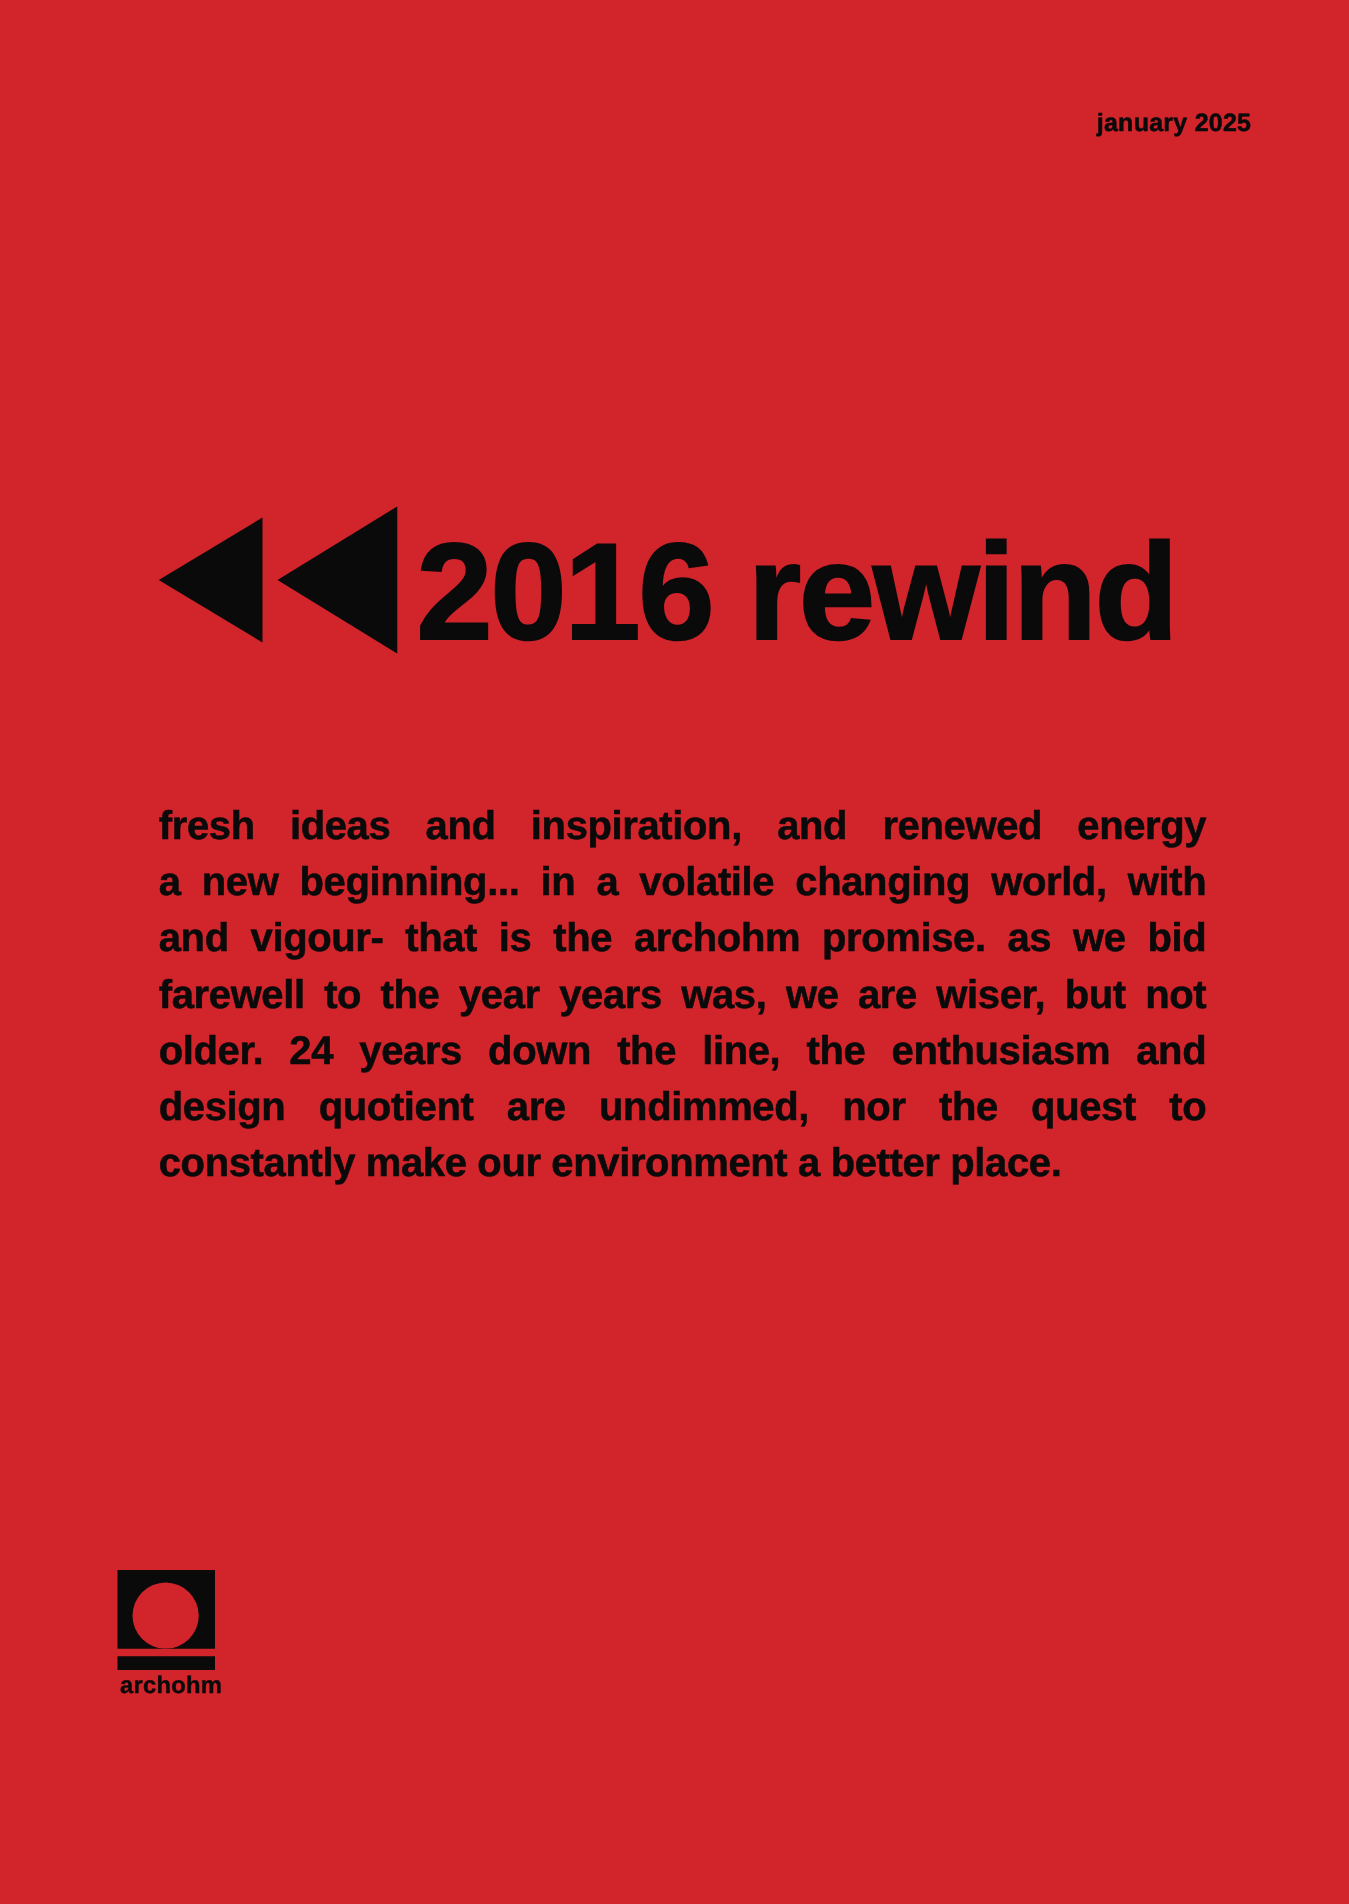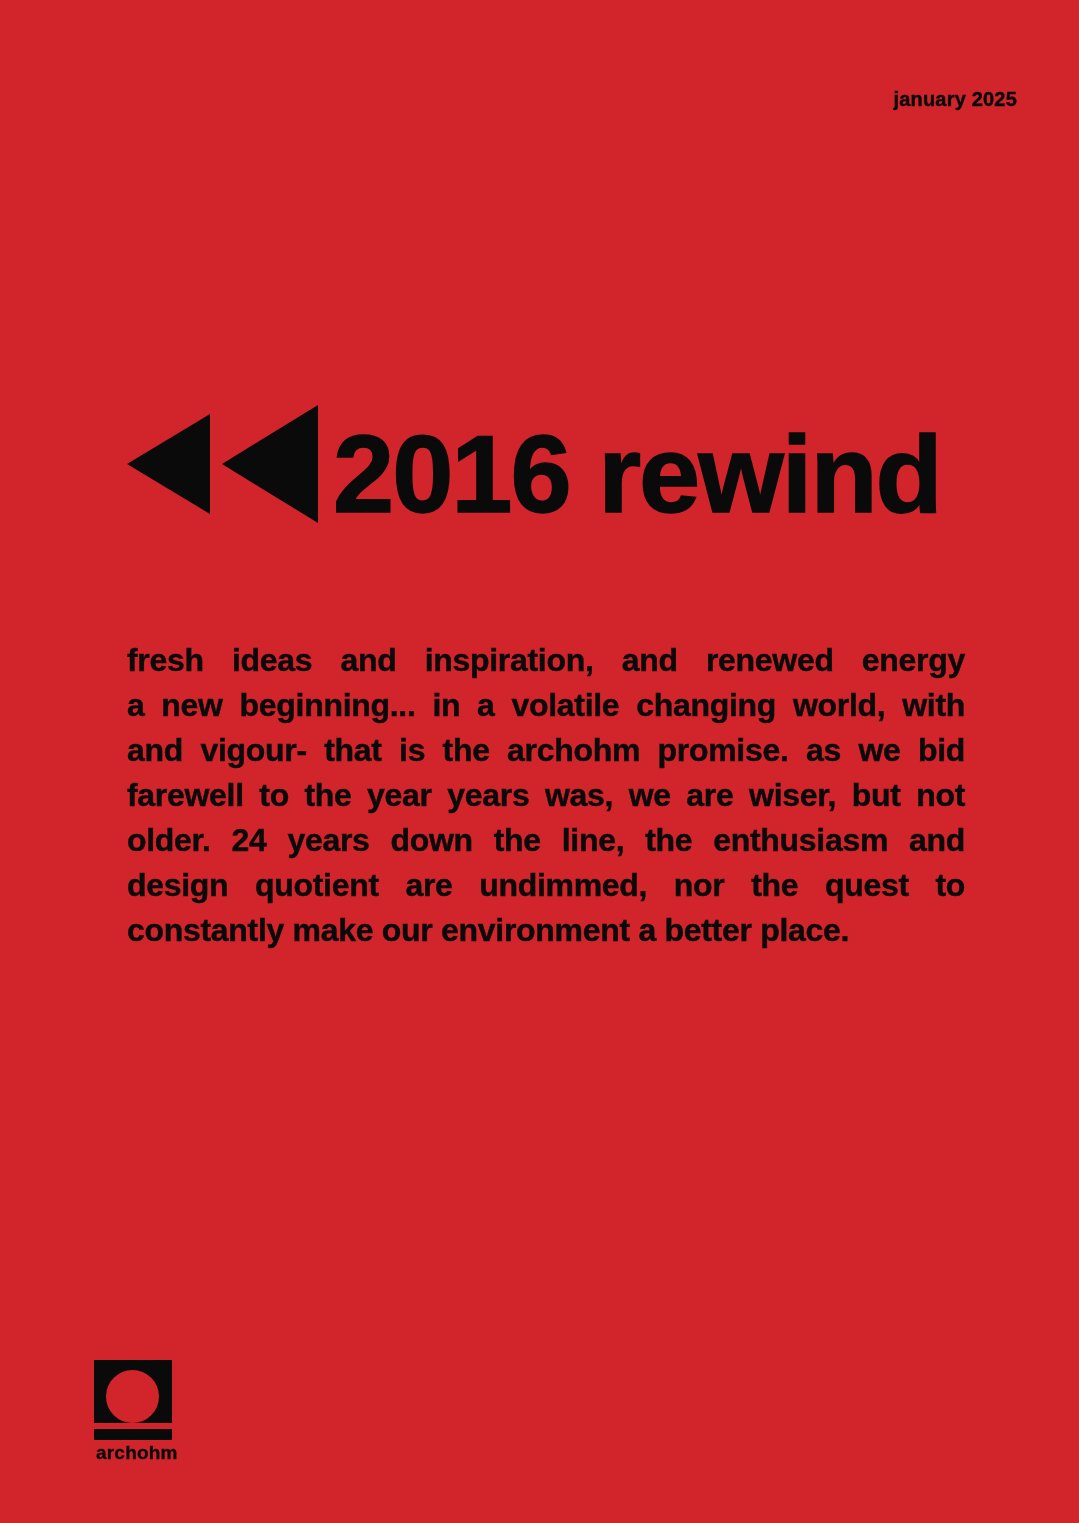--- a/index.html
+++ b/index.html
@@ -8,21 +8,21 @@
     width: 1079px;
     height: 1523px;
     background: #d1242b;
     color: #0a0a0a;
     font-family: "Liberation Sans", sans-serif;
     overflow: hidden;
   }
   .date {
     position: absolute;
     top: 88px;
-    right: 62px;
+    right: 78px;
     font-size: 20px;
     font-weight: bold;
     letter-spacing: 0.2px;
     -webkit-text-stroke: 0.4px #0a0a0a;
   }
   .rewind-icon {
     position: absolute;
     left: 127px;
     top: 405px;
     width: 191px;
@@ -54,21 +54,21 @@
     text-align: justify;
     text-align-last: justify;
   }
   .body-text .line.last {
     text-align: center;
     text-align-last: left;
   }
   .logo {
     position: absolute;
     left: 94px;
-    top: 1360px;
+    top: 1256px;
     width: 78px;
     text-align: center;
   }
   .logo-square {
     position: relative;
     width: 78px;
     height: 63px;
     background: #0a0a0a;
     overflow: hidden;
   }

